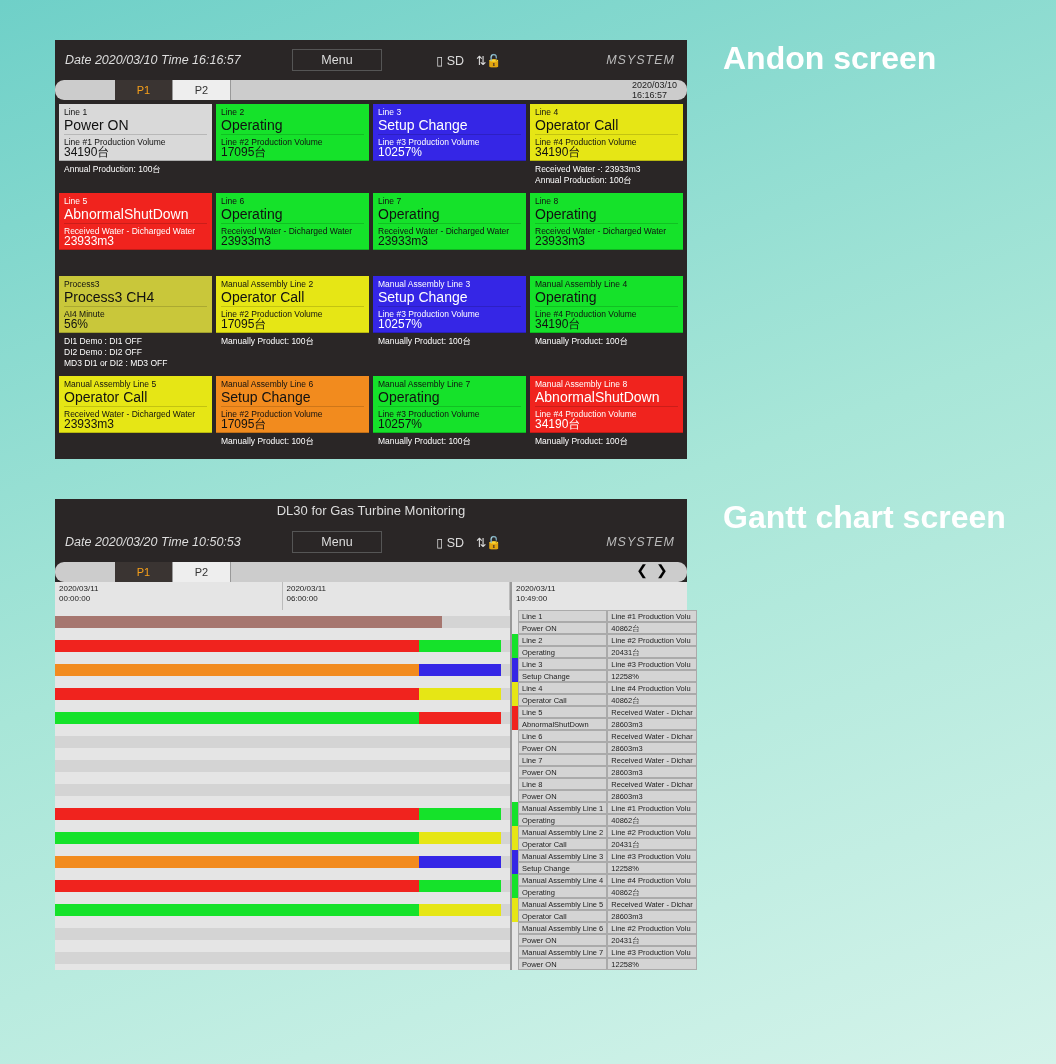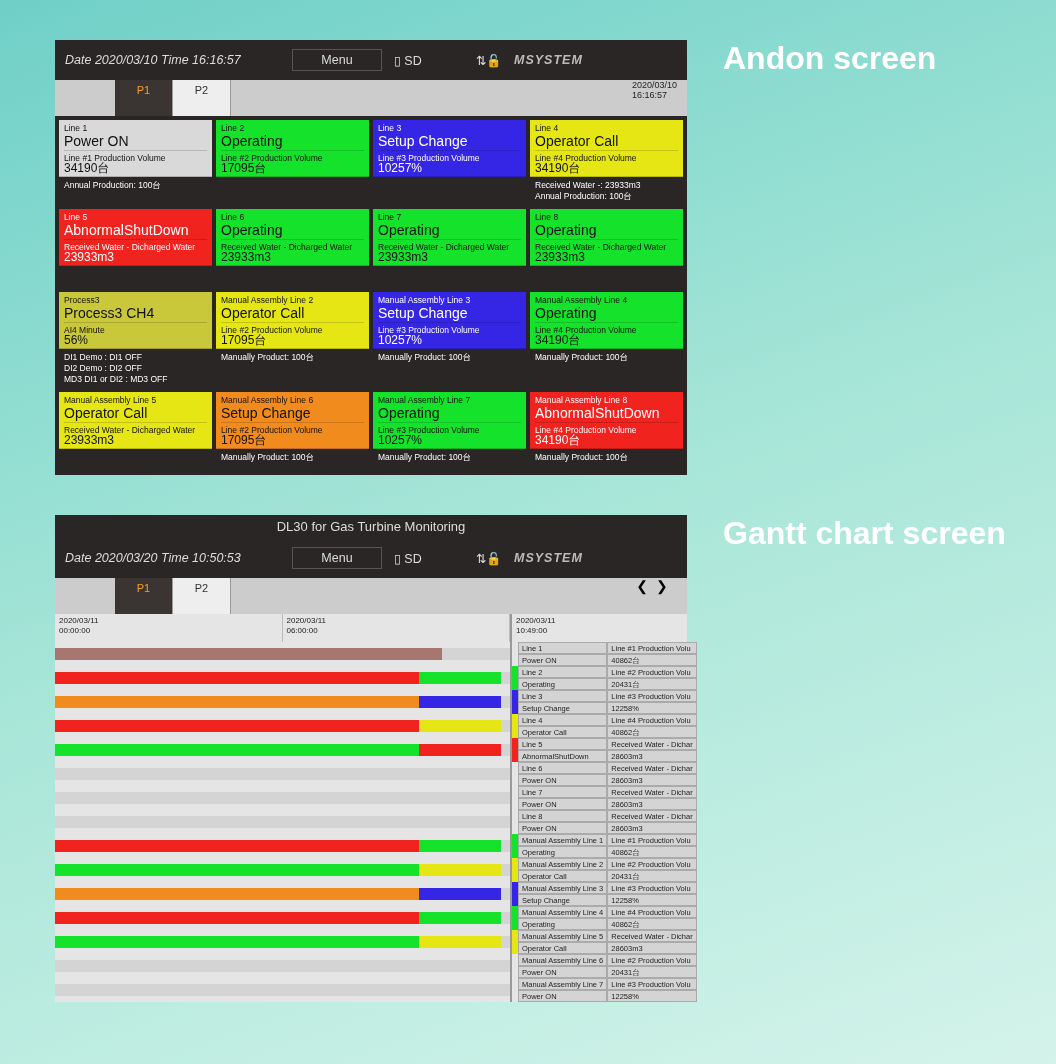--- a/index.html
+++ b/index.html
@@ -8,24 +8,24 @@
   background: linear-gradient(160deg, #6fd0c8 0%, #a8e6d8 50%, #d4f3ea 100%);
   width: 1056px; height: 1064px; overflow: hidden;
   padding: 40px 0 0 55px;
 }
 .title-label { color:#fff; font-size:32px; font-weight:bold; margin-left:36px; }
 .row-flex { display:flex; align-items:flex-start; gap:0; }
 .screen { background:#2a2626; border-radius:2px; width:632px; }
 .topbar { background:#2a2626; display:flex; align-items:center; height:40px; font-size:12.5px; color:#ddd; }
 .topbar .dt { flex:0 0 225px; padding-left:10px; font-style:italic; }
 .topbar .menu-btn { width:90px; text-align:center; border:1px solid #555; margin:0 12px; height:22px; line-height:20px; background:#2a2626; cursor:pointer; }
-.topbar .sd { width:70px; text-align:left; }
+.topbar .sd { width:70px; text-align:right; }
 .topbar .lock { width:50px; text-align:center; }
-.brand { flex:1; text-align:left; padding-right:4px; font-style:italic; letter-spacing:1px; font-weight:bold; color:#bbb; }
-.tabbar { background:#ccc; height:36px; display:flex; font-size:11px; position:relative; }
+.brand { flex:1; text-align:right; padding-right:12px; font-style:italic; letter-spacing:1px; font-weight:normal; color:#bbb; }
+.tabbar { background:#ccc; height:20px; display:flex; font-size:11px; position:relative;border-radius:9px; }
 .tab { width:58px; text-align:center; line-height:20px; border-right:1px solid #999; cursor:pointer; }
 .tab:first-child { margin-left:60px; }
 .tab.active { background:#3a3432; color:#f7a019; }
 .tab.inactive { background:#eee; color:#333; }
 .tab-dt { position:absolute; right:10px; top:0; font-size:9px; color:#222; line-height:10px; text-align:left; }
 .grid { background:#2a2626; display:grid; grid-template-columns:repeat(4,1fr); gap:4px; padding:4px; }
 .cell { display:flex; flex-direction:column; }
 .card { padding:3px 5px; border-bottom:1px solid rgba(0,0,0,0.2); min-height:52px; }
 .card .ln { font-size:8.5px; }
 .card .st { font-size:14px; line-height:17px; border-bottom:1px solid rgba(0,0,0,0.15); margin-bottom:2px; white-space:nowrap; overflow:hidden; }

